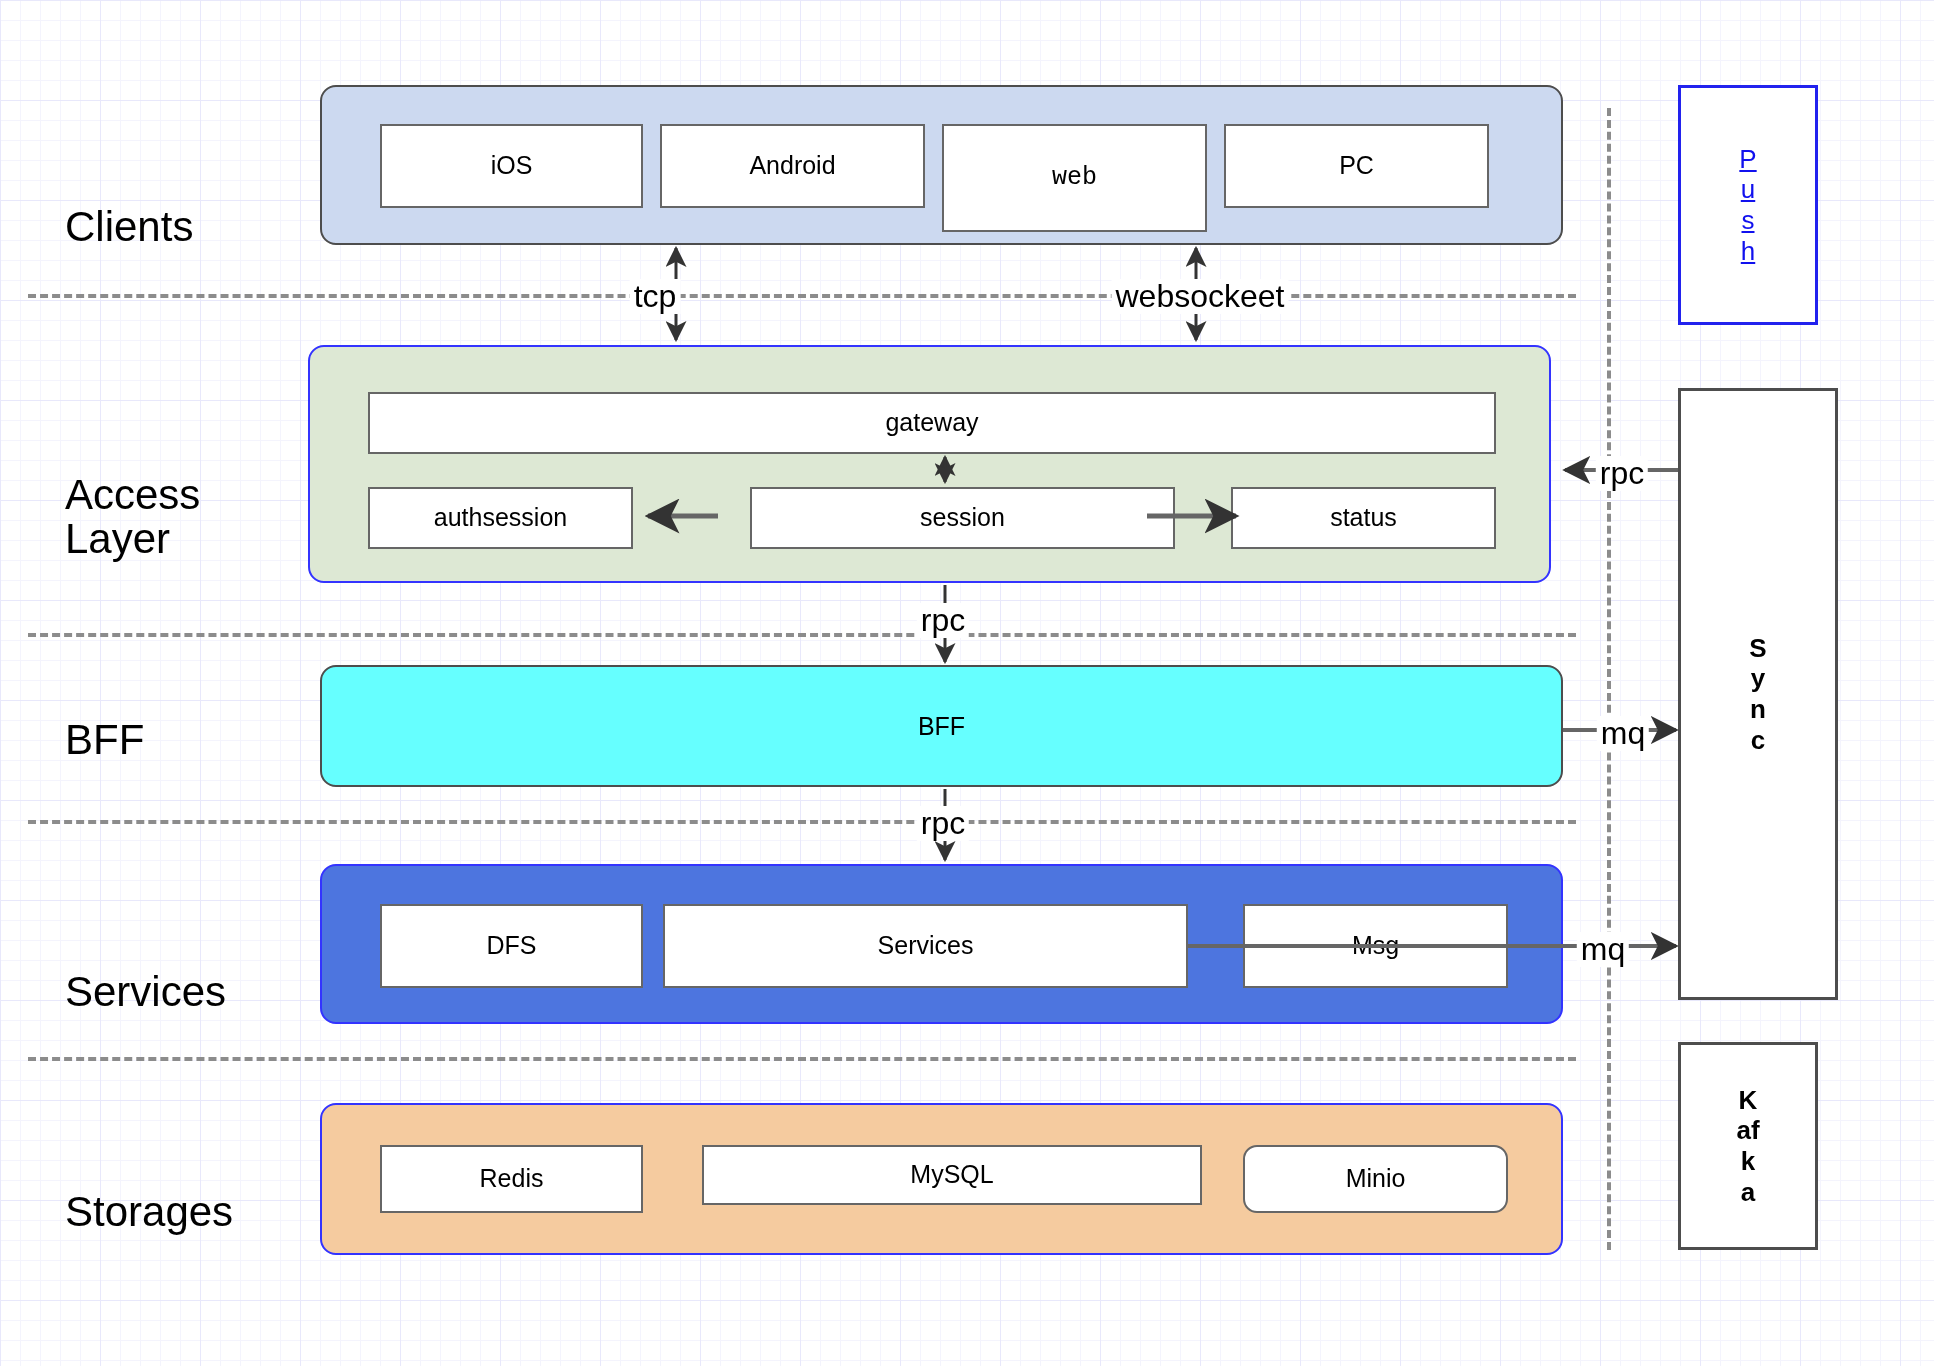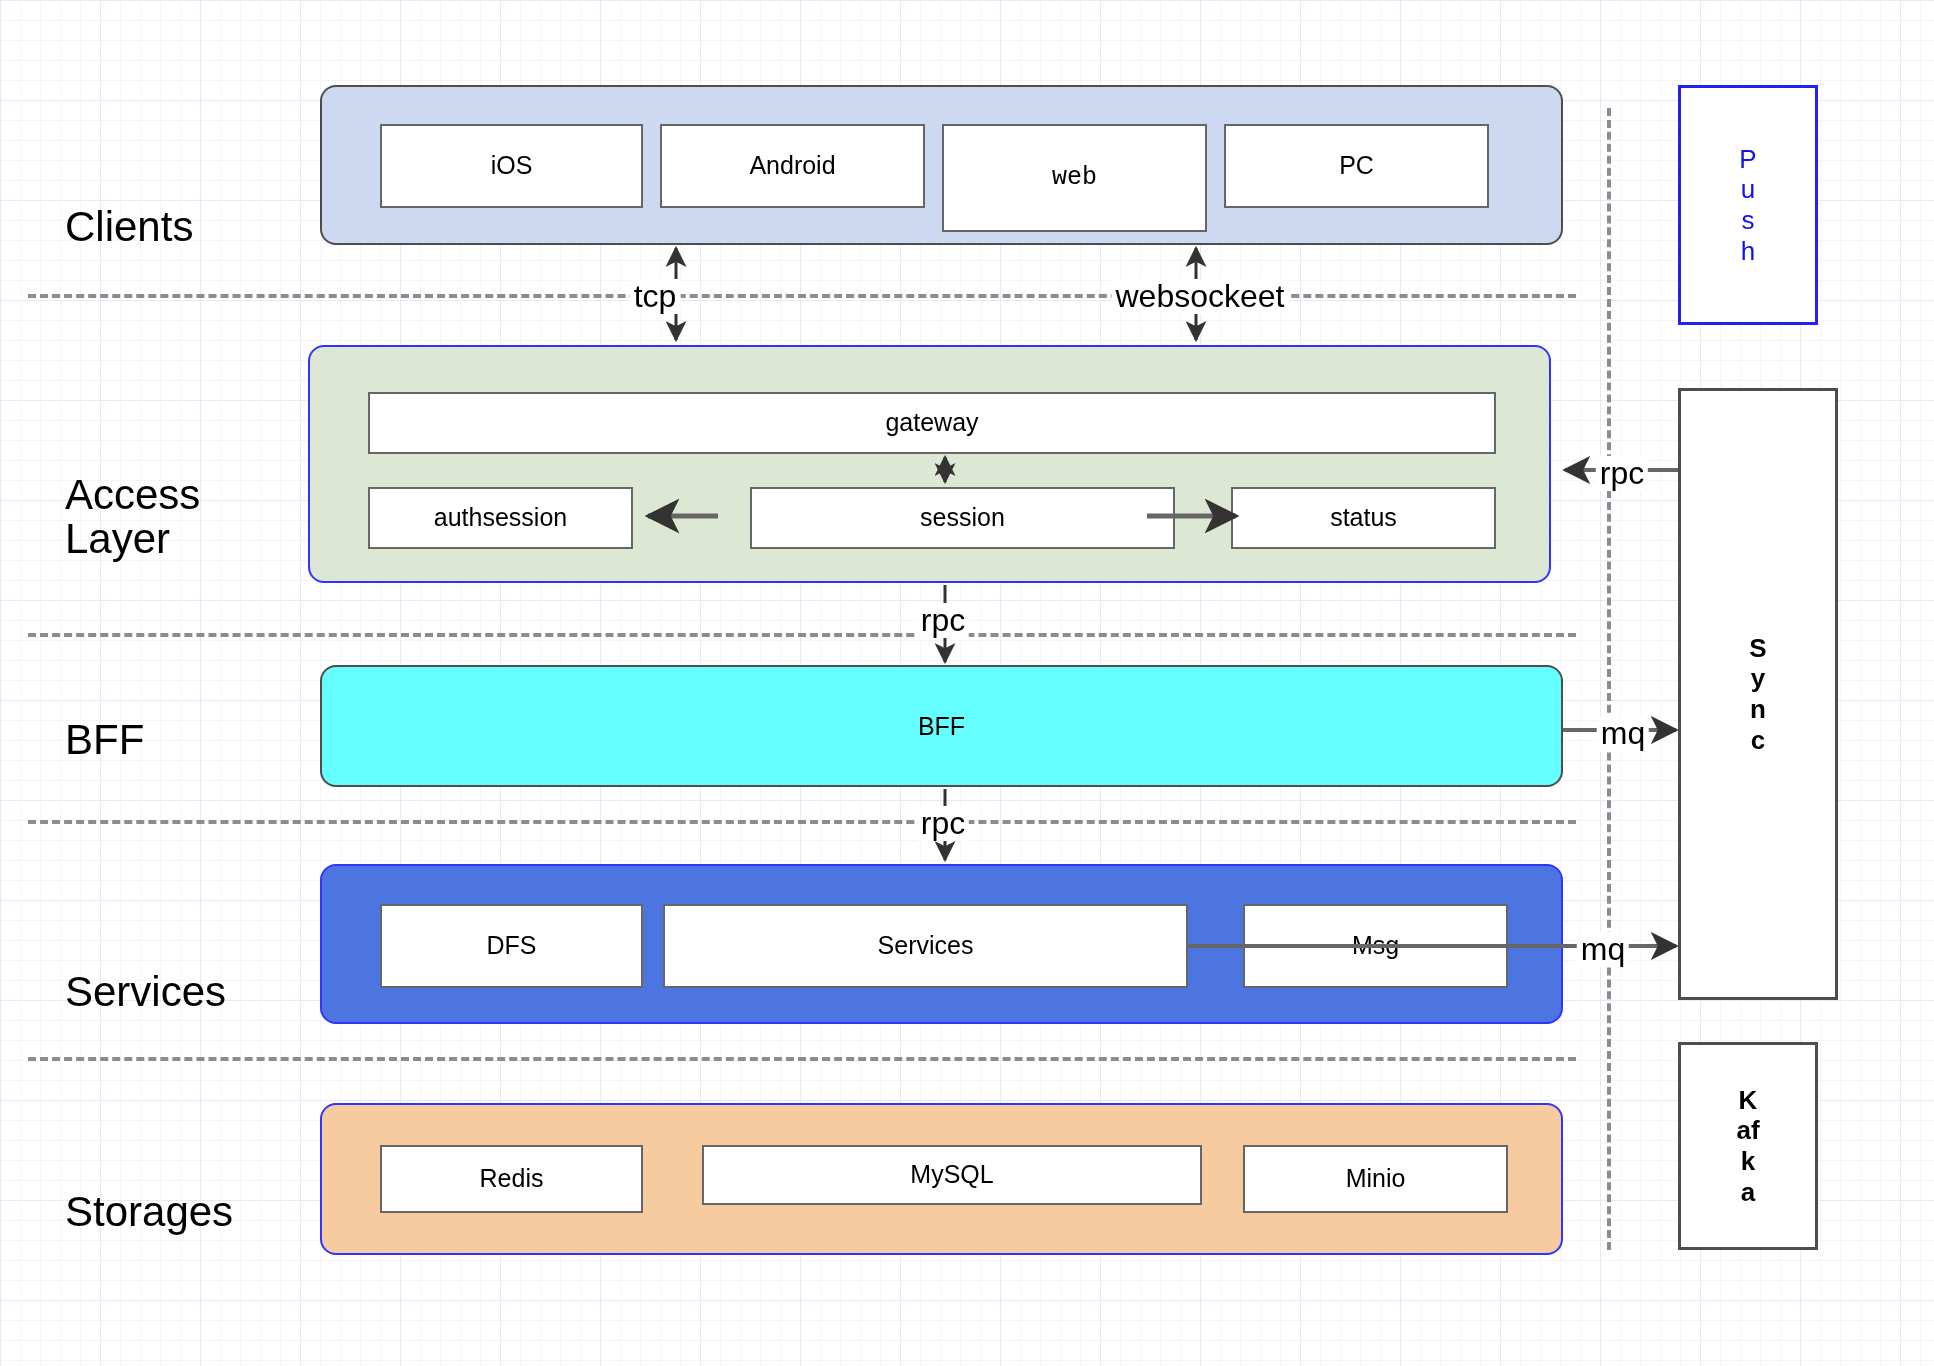--- a/index.html
+++ b/index.html
@@ -63,21 +63,21 @@
     line-height: 1.18;
     letter-spacing: 0;
   }
   .vert-box .vtext {
     display: block;
     width: 1em;
     word-wrap: break-word;
     font-size: 26px;
   }
   .vert-push { border: 3px solid #2222ee; }
-  .vert-push .vtext { color: #1111ee; font-weight: normal; }
+  .vert-push .vtext { color: #1111ee; font-weight: normal; text-decoration: underline; }
   .vert-dark { border: 3px solid #4d4d4d; }
   .vert-dark .vtext { color: #000000; font-weight: bold; }
 
   
   .hsep {
     height: 0;
     border-top: 4px dashed #8c8c8c;
   }
   
   .vsep {
@@ -143,21 +143,21 @@
 
   <div class="abs band" style="left:320px; top:864px; width:1243px; height:160px; background:#4d75df;">
     <div class="abs node" style="left:58px; top:38px; width:263px; height:84px;">DFS</div>
     <div class="abs node" style="left:341px; top:38px; width:525px; height:84px;">Services</div>
     <div class="abs node" style="left:921px; top:38px; width:265px; height:84px;">Msg</div>
   </div>
 
   <div class="abs band" style="left:320px; top:1103px; width:1243px; height:152px; background:#f5cb9f;">
     <div class="abs node" style="left:58px; top:40px; width:263px; height:68px;">Redis</div>
     <div class="abs node" style="left:380px; top:40px; width:500px; height:60px;">MySQL</div>
-    <div class="abs node" style="left:921px; top:40px; width:265px; height:68px;">Minio</div>
+    <div class="abs node" style="left:921px; top:40px; width:265px; height:68px;border-radius:14px;">Minio</div>
   </div>
 
   <div class="abs vert-box vert-push" style="left:1678px; top:85px; width:140px; height:240px;">
     <span class="vtext">Push</span>
   </div>
 
   <div class="abs vert-box vert-dark" style="left:1678px; top:388px; width:160px; height:612px;">
     <span class="vtext">Sync</span>
   </div>
 

